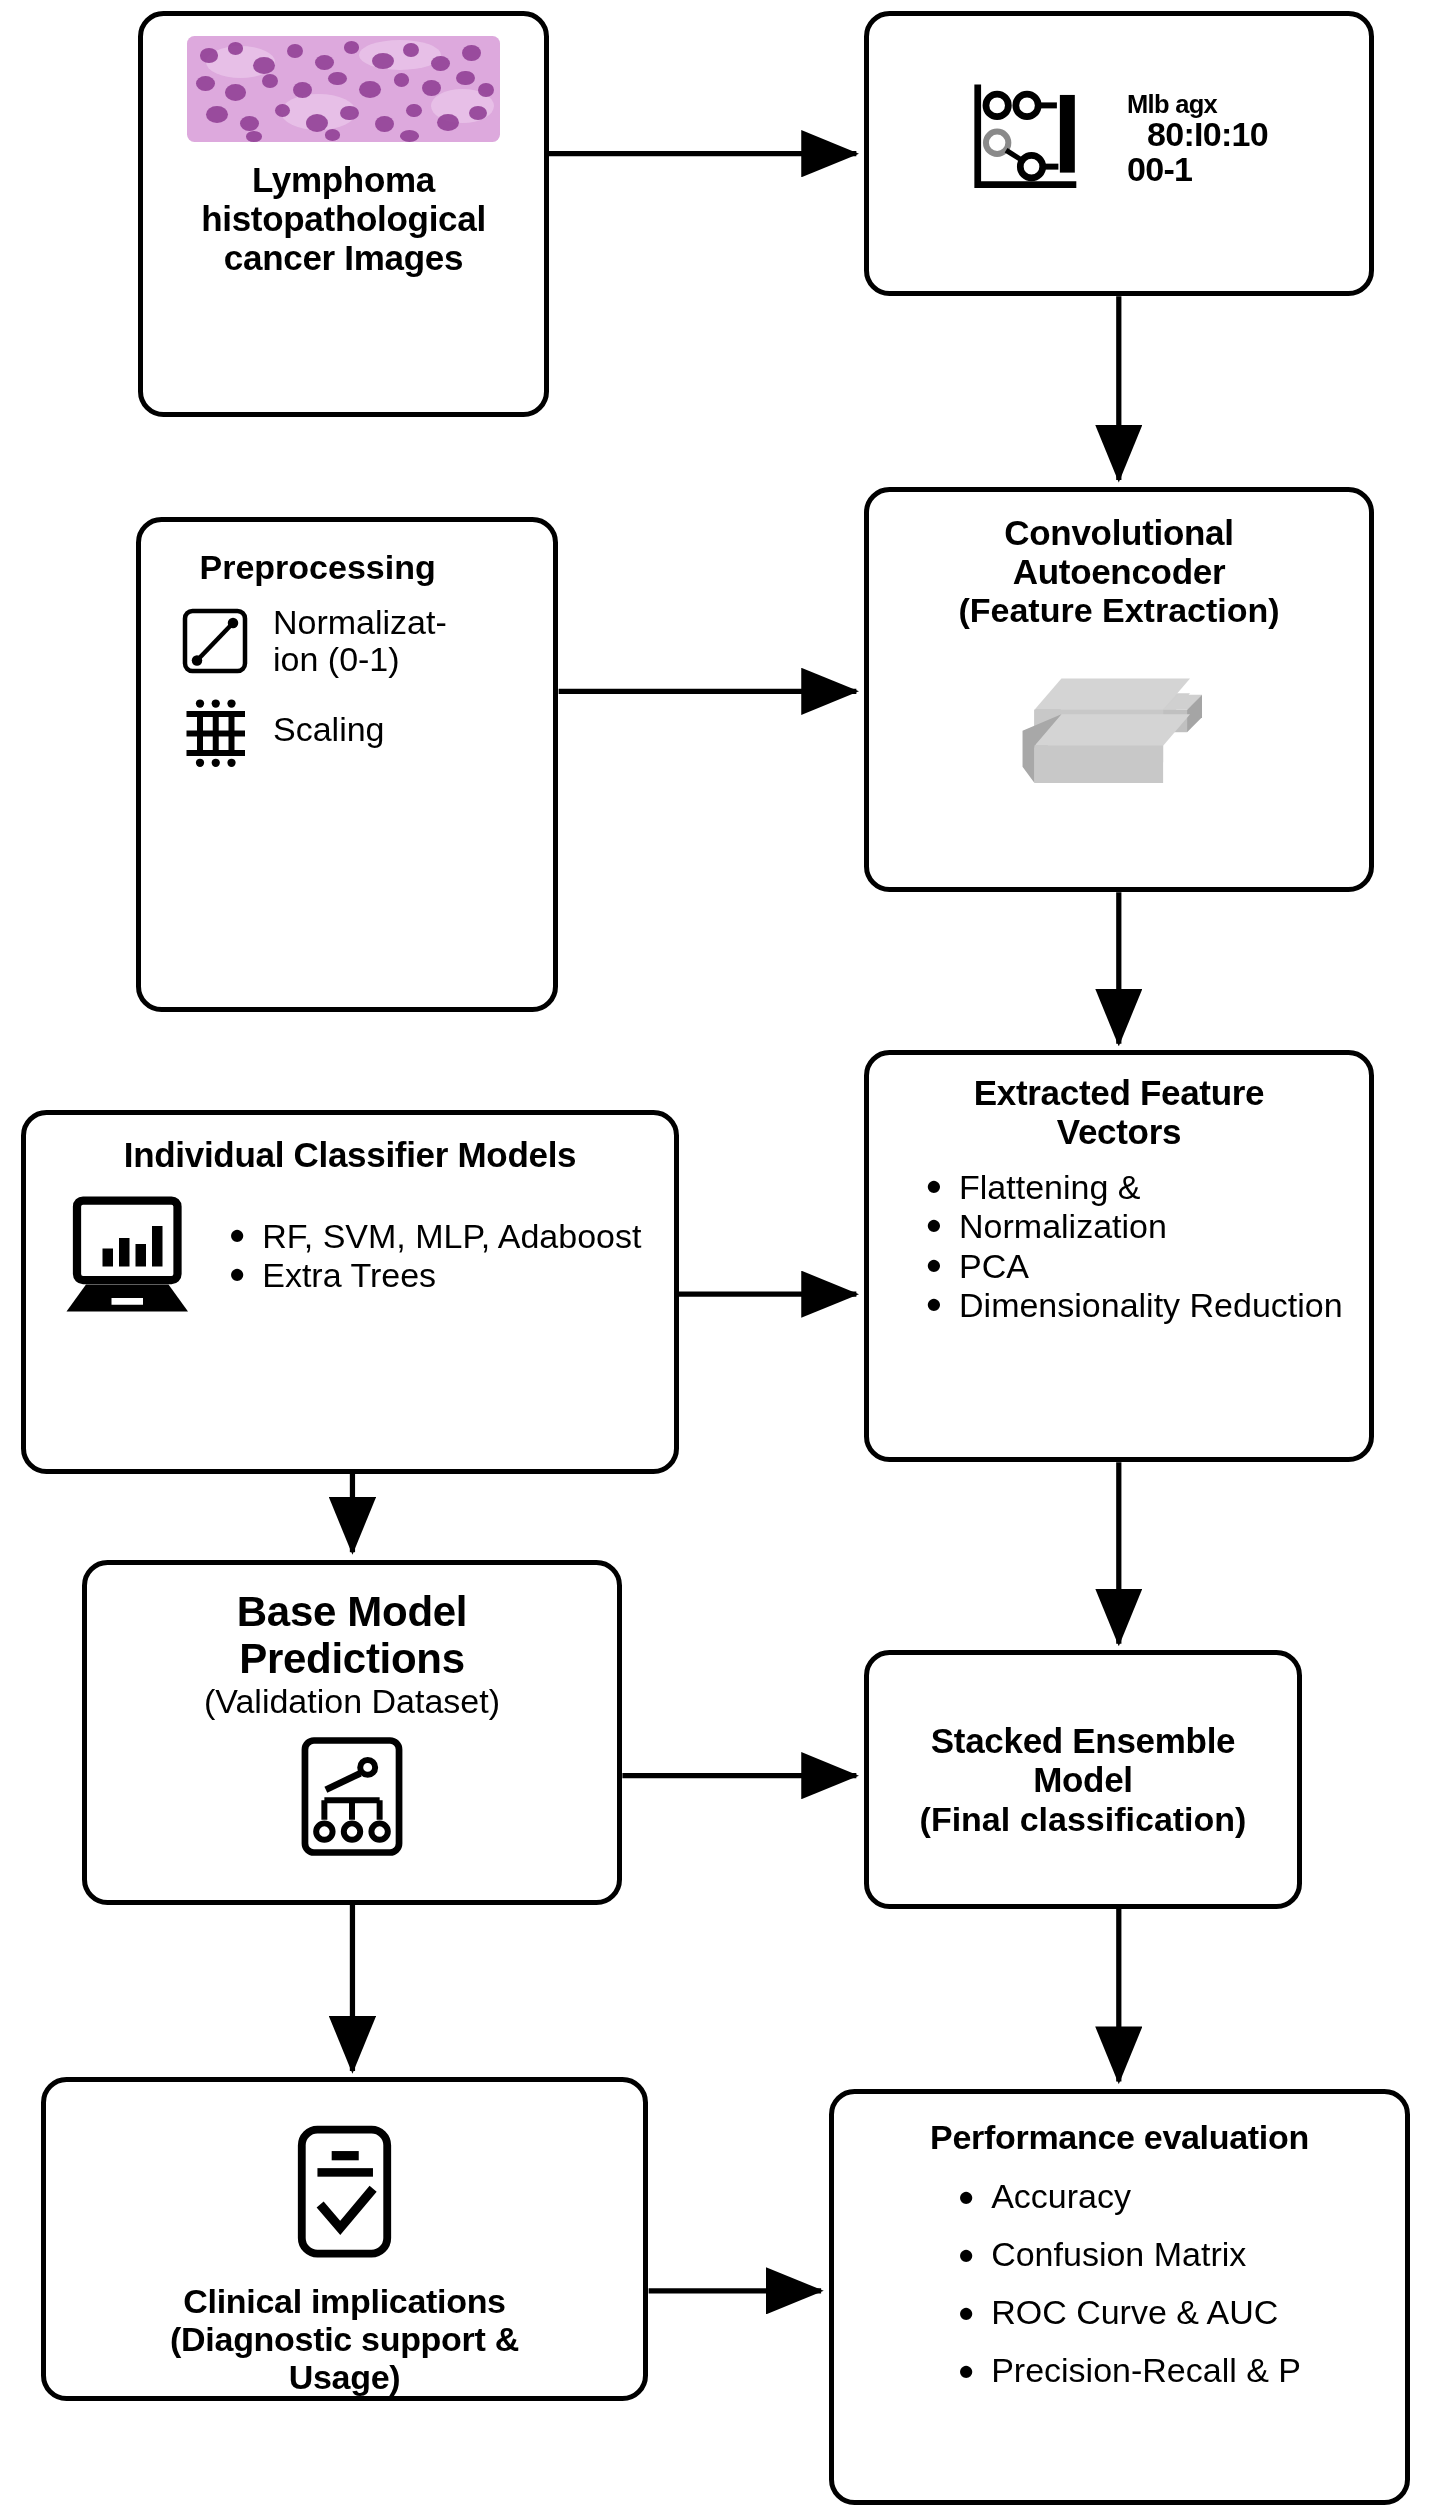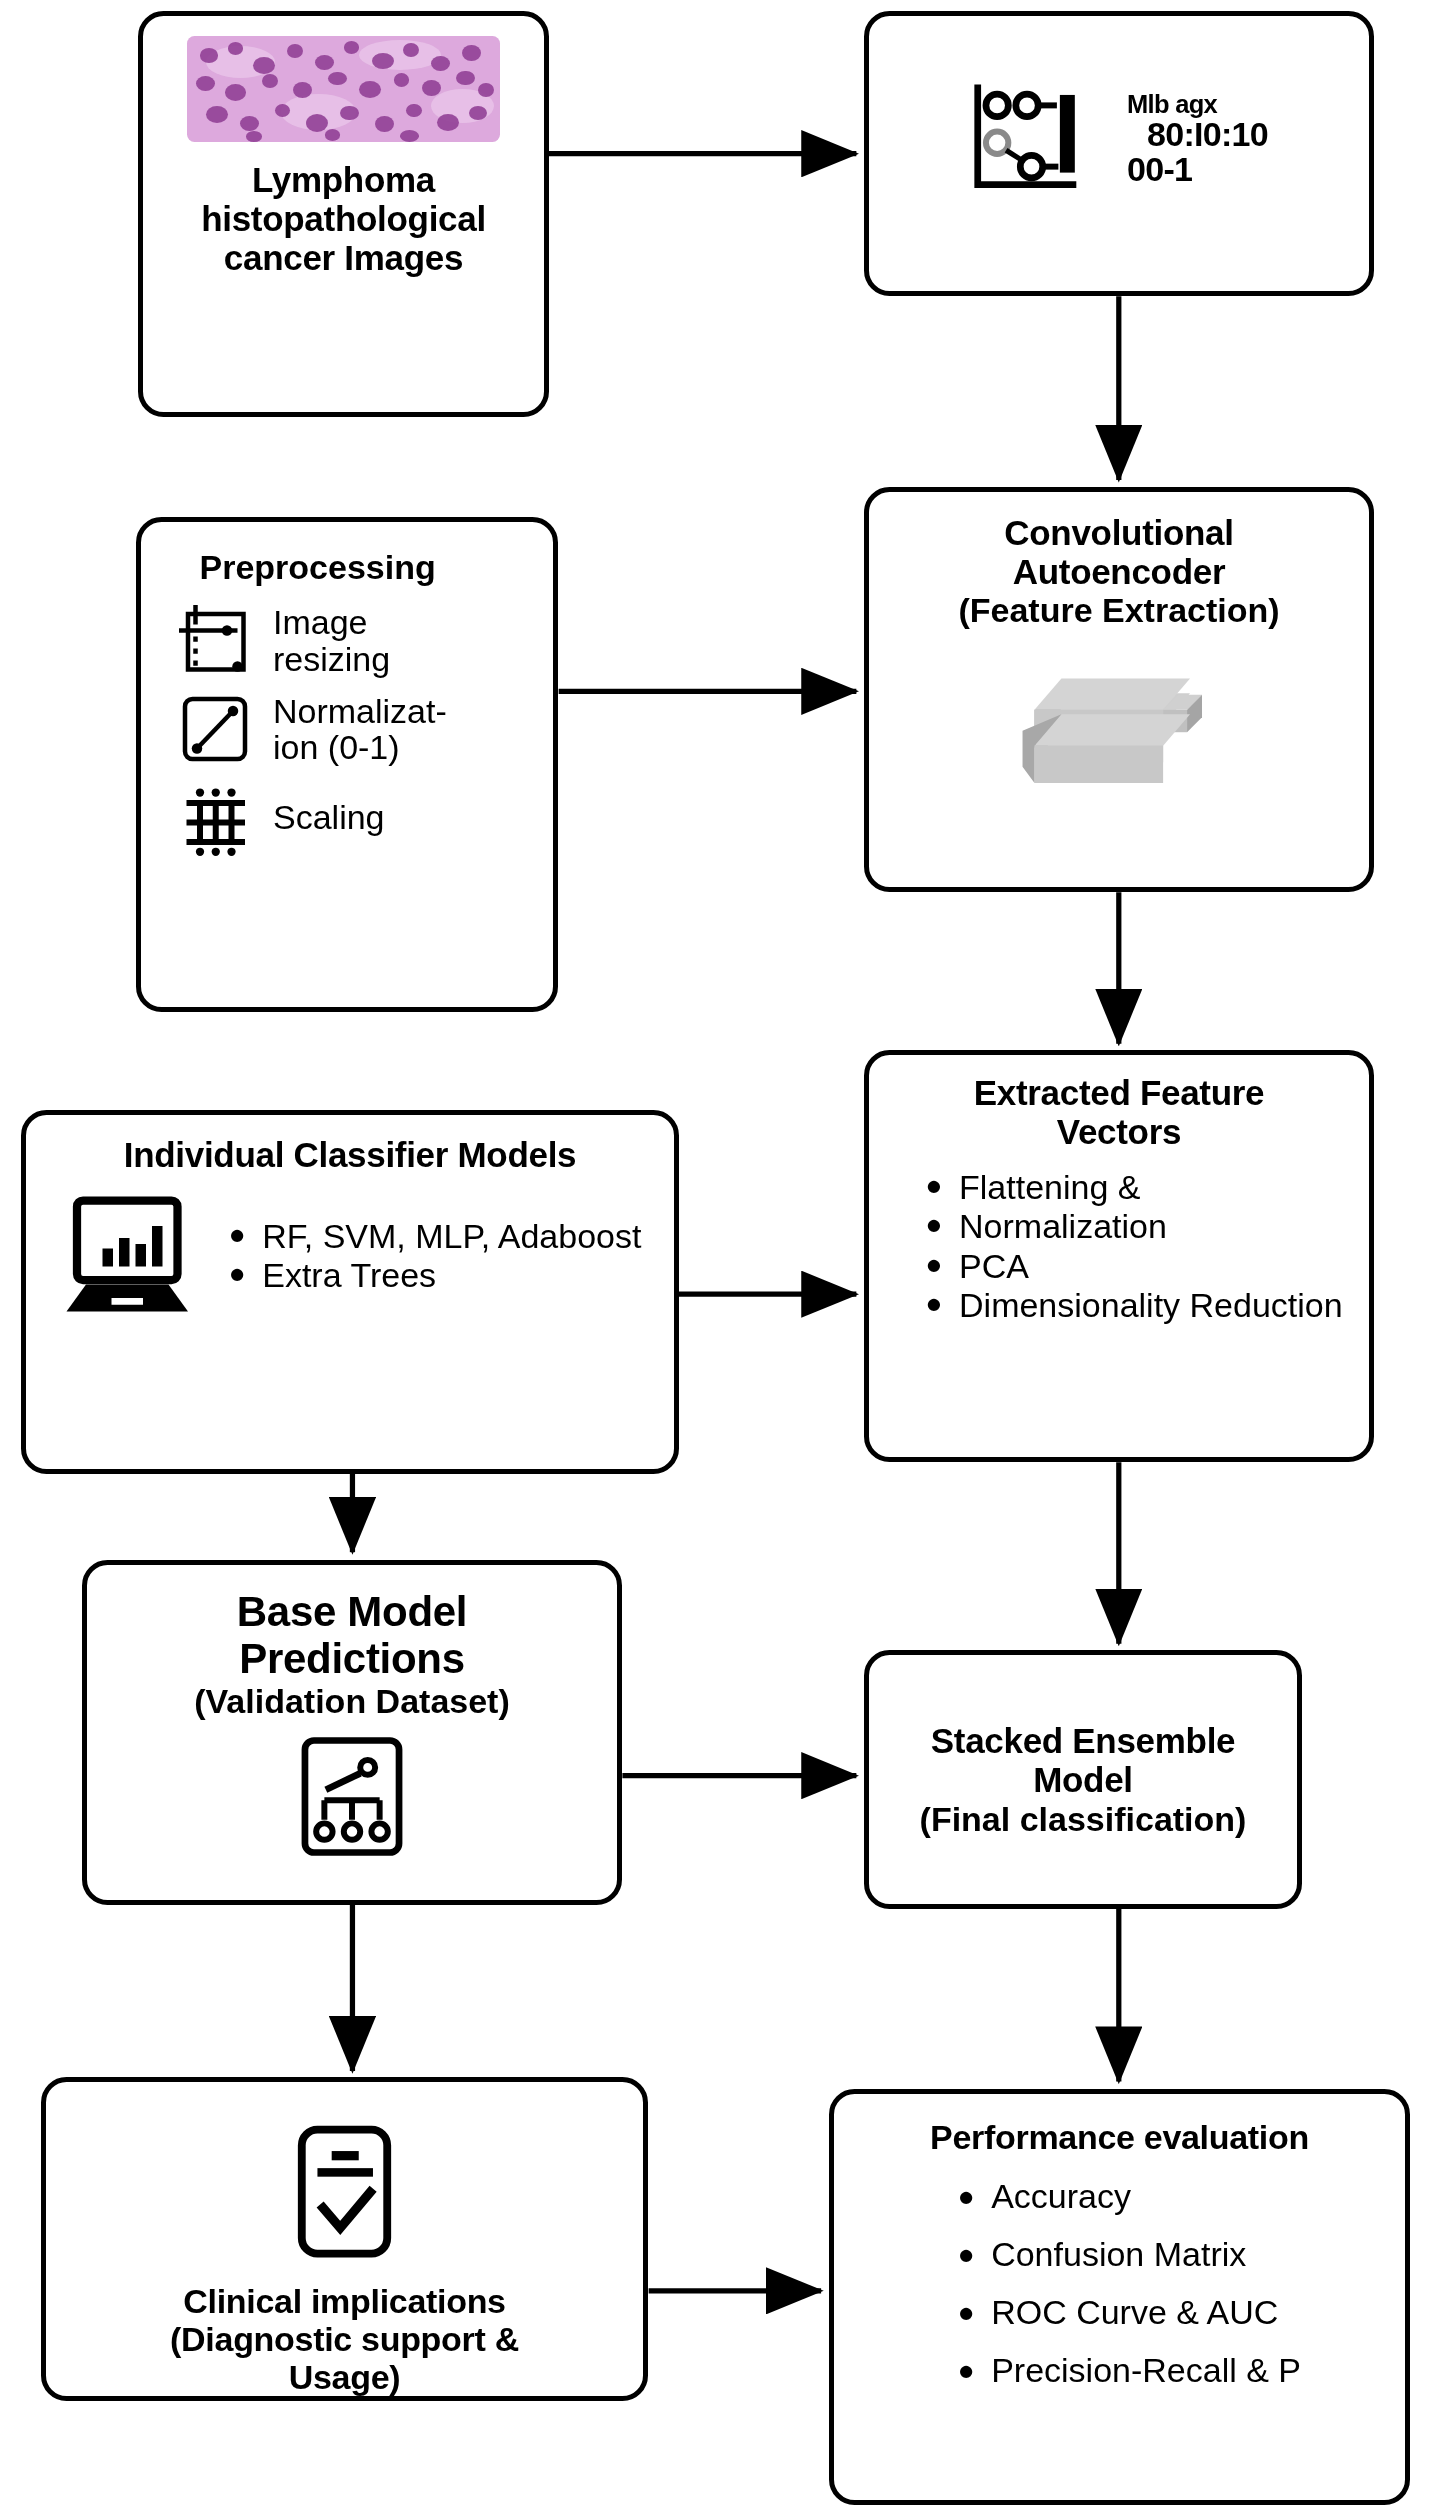--- a/index.html
+++ b/index.html
@@ -49,21 +49,21 @@
 
   
   #b-efv{left:864px;top:1050px;width:510px;height:412px;padding-top:18px;}
   #b-efv .title{font-size:35px;}
   #b-efv ul{margin-top:16.5px;padding-left:30px;}
   #b-efv .bullets li{font-size:34px;line-height:1.16;}
 
   
   #b-bmp{left:82px;top:1560px;width:540px;height:345px;padding-top:22.5px;}
   #b-bmp .title{font-size:42px;}
-  #b-bmp .sub{font-size:34px;font-weight:bold;}
+  #b-bmp .sub{font-size:34px;font-weight:normal;}
 
   
   #b-sem{left:864px;top:1650px;width:438px;height:259px;justify-content:center;}
   #b-sem .title{font-size:35px;}
   #b-sem .sub{font-size:34px;font-weight:bold;}
 
   
   #b-clin{left:41px;top:2077px;width:607px;height:324px;justify-content:flex-start;padding-top:42px;}
   #b-clin .title{font-size:34px;font-weight:600;margin-top:22.5px;}
 
@@ -162,32 +162,20 @@
         <div class="l1">Mlb agx</div>
         <div class="l2">80:I0:10</div>
         <div class="l3">00-1</div>
       </div>
     </div>
   </div>
 
   <div class="box" id="b-prep">
     <div class="hd">Preprocessing</div>
 
-    <div class="prow">
-      <svg width="78" height="78" viewBox="0 0 104 104">
-        <rect x="16" y="16" width="74" height="74" stroke="#000" stroke-width="6" fill="none"></rect>
-        <line x1="4" y1="38" x2="82" y2="38" stroke="#000" stroke-width="6"></line>
-        <line x1="26" y1="4" x2="26" y2="30" stroke="#000" stroke-width="6"></line>
-        <line x1="26" y1="46" x2="26" y2="88" stroke="#000" stroke-width="6" stroke-dasharray="7 9"></line>
-        <circle cx="68" cy="38" r="7" fill="#000"></circle>
-        <circle cx="82" cy="86" r="7" fill="#000"></circle>
-      </svg>
-      <div class="lbl" style="white-space:pre-line">Image
-resizing</div>
-    </div>
 
     <div class="prow">
       <svg width="78" height="78" viewBox="0 0 104 104">
         <rect x="12" y="12" width="80" height="80" rx="10" stroke="#000" stroke-width="6" fill="none"></rect>
         <line x1="28" y1="78" x2="76" y2="28" stroke="#000" stroke-width="6"></line>
         <circle cx="28" cy="78" r="7" fill="#000"></circle>
         <circle cx="76" cy="28" r="7" fill="#000"></circle>
       </svg>
       <div class="lbl" style="white-space:pre-line">Normalizat-
 ion (0-1)</div>

